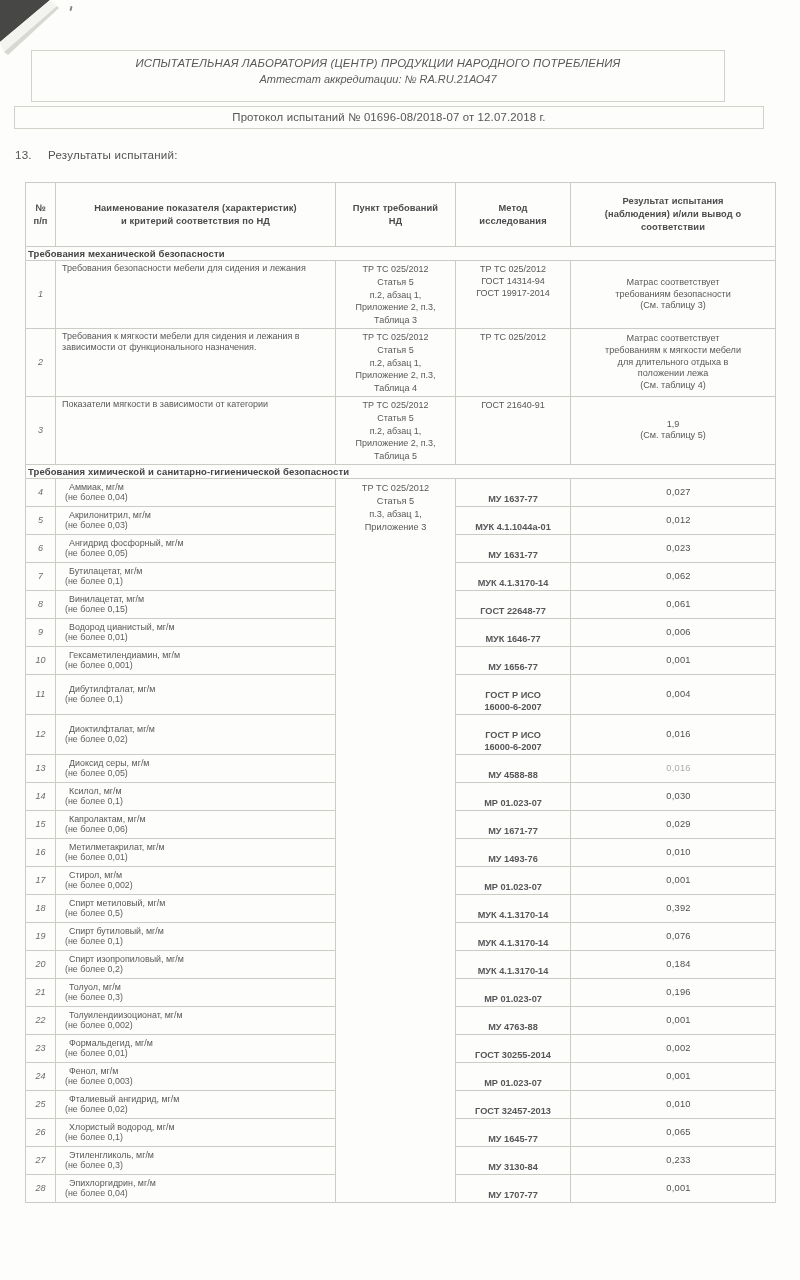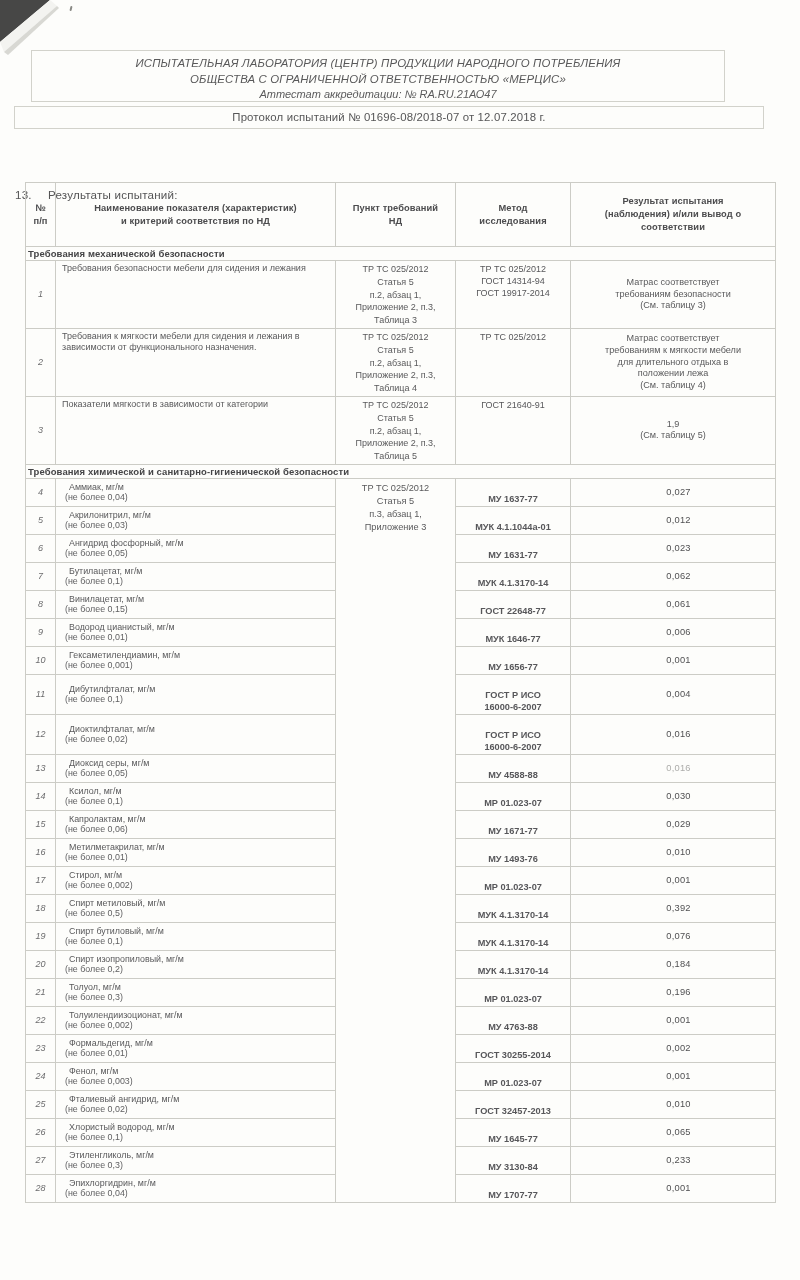--- a/index.html
+++ b/index.html
@@ -26,21 +26,21 @@
     font-style:italic;font-size:11.4px;line-height:15.5px;color:#585859;letter-spacing:.15px;
   }
   .accred{font-style:italic;font-size:11px;line-height:15px;color:#5c5c5d;}
   .protocol-box{
     position:absolute;left:14px;top:106px;width:750px;height:23px;
     border:1px solid #d2d2cb;box-sizing:border-box;
     text-align:center;font-size:11.4px;line-height:21px;color:#565657;letter-spacing:.15px;
   }
 
   .sec-line{position:absolute;left:15px;top:148px;font-size:11.6px;color:#545455;letter-spacing:.2px;}
-  .sec-line .num{display:inline-block;width:33px;margin-top:40px;}
+  .sec-line .num{display:inline-block;width:33px;}
 
   
   table.results{
     position:absolute;left:25px;top:182px;width:750px;
     border-collapse:collapse;table-layout:fixed;
     border:1px solid #bdbdb7;
   }
   .results th,.results td{
     border:1px solid #ccccc6;
     padding:1px 4px;vertical-align:middle;box-sizing:border-box;
@@ -78,21 +78,20 @@
 
   <svg class="corner" width="64" height="58" viewBox="0 0 64 58">
     <polygon points="0,0 50,0 0,42" fill="#474746"></polygon>
     <polygon points="50,0 57,6 4,52 0,42" fill="#f3f3f0"></polygon>
     <polygon points="57,6 59,8 8,55 4,52" fill="#d8d8d3"></polygon>
   </svg>
   <div class="speck"></div>
 
   <div class="org-box">
     <div class="org-line">ИСПЫТАТЕЛЬНАЯ ЛАБОРАТОРИЯ (ЦЕНТР) ПРОДУКЦИИ НАРОДНОГО ПОТРЕБЛЕНИЯ</div>
-    <div class="org-line">ОБЩЕСТВА С ОГРАНИЧЕННОЙ ОТВЕТСТВЕННОСТЬЮ «МЕРЦИС»</div>
     <div class="accred">Аттестат аккредитации: № RA.RU.21АО47</div>
   </div>
 
   <div class="protocol-box">
     <span>Протокол испытаний № 01696-08/2018-07 от 12.07.2018 г.</span>
   </div>
 
   <div class="sec-line">
     <span class="num">13.</span><span>Результаты испытаний:</span>
   </div>

